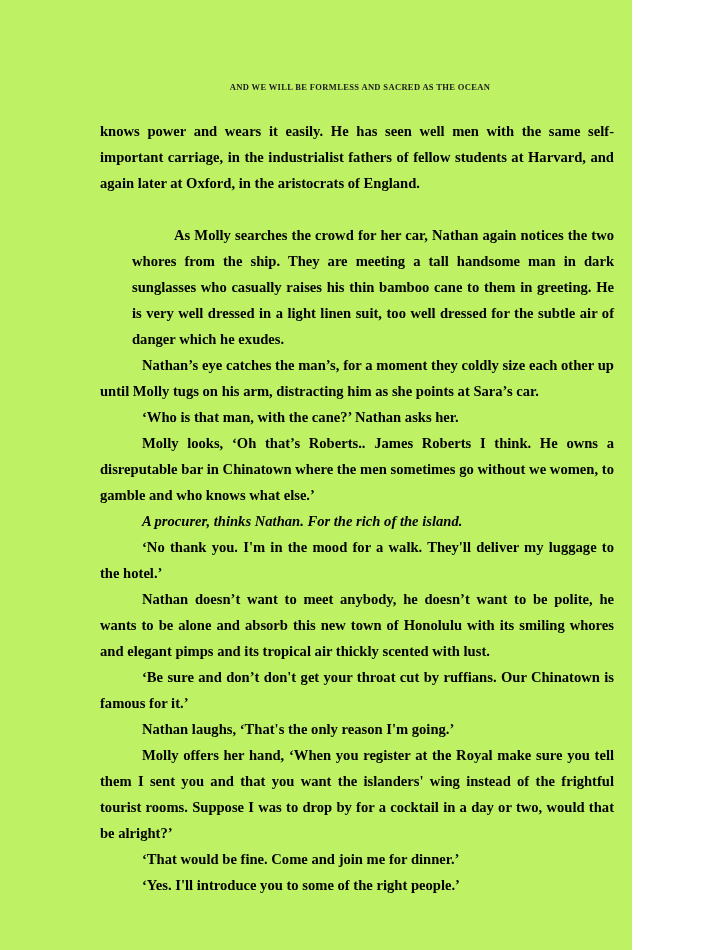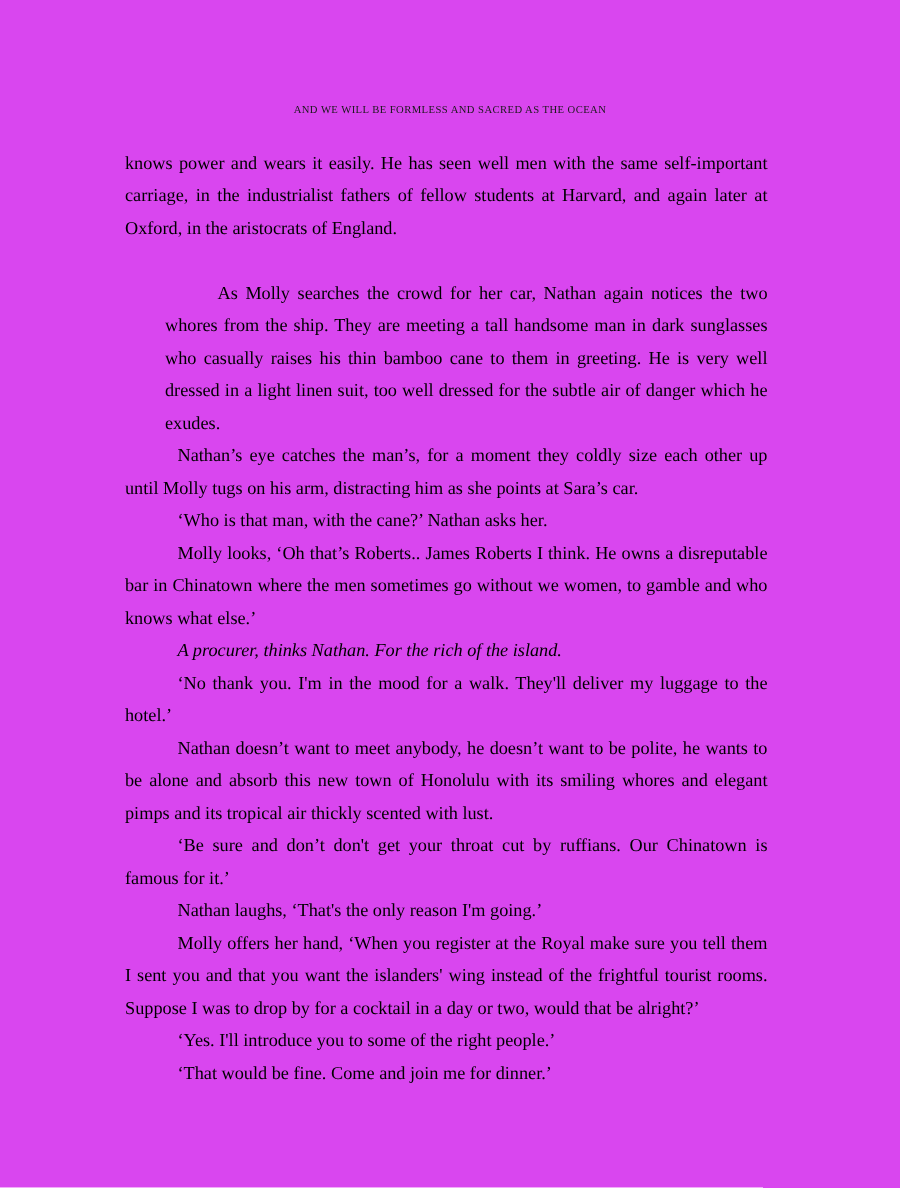--- a/index.html
+++ b/index.html
@@ -6,25 +6,26 @@
     margin: 0;
     padding: 0;
     background: #ffffff;
   }
   body {
     font-family: "Liberation Serif", "DejaVu Serif", serif;
     color: #000000;
   }
   .page {
     position: relative;
-    width: 720px;
+    width: 632px;
     height: 950px;
-    background: #d946ef;
+    background: #bef264;
     overflow: hidden;
     box-sizing: border-box;
+    font-weight: bold;
   }
   .running-head {
     position: absolute;
     top: 82px;
     left: 0;
     width: 720px;
     text-align: center;
     font-family: "Liberation Serif", "DejaVu Serif", serif;
     font-size: 8.5px;
     letter-spacing: 0.35px;
@@ -90,19 +91,19 @@
     <p class="indent">‘No thank you. I'm in the mood for a walk. They'll deliver my luggage to the hotel.’</p>
 
     <p class="indent">Nathan doesn’t want to meet anybody, he doesn’t want to be polite, he wants to be alone and absorb this new town of Honolulu with its smiling whores and elegant pimps and its tropical air thickly scented with lust.</p>
 
     <p class="indent">‘Be sure and don’t don't get your throat cut by ruffians. Our Chinatown is famous for it.’</p>
 
     <p class="indent">Nathan laughs, ‘That's the only reason I'm going.’</p>
 
     <p class="indent">Molly offers her hand, ‘When you register at the Royal make sure you tell them I sent you and that you want the islanders' wing instead of the frightful tourist rooms. Suppose I was to drop by for a cocktail in a day or two, would that be alright?’</p>
 
+    <p class="indent">‘That would be fine. Come and join me for dinner.’</p>
+
     <p class="indent">‘Yes. I'll introduce you to some of the right people.’</p>
-
-    <p class="indent">‘That would be fine. Come and join me for dinner.’</p>
 
   </div>
 
 </div>
 
 </body></html>

